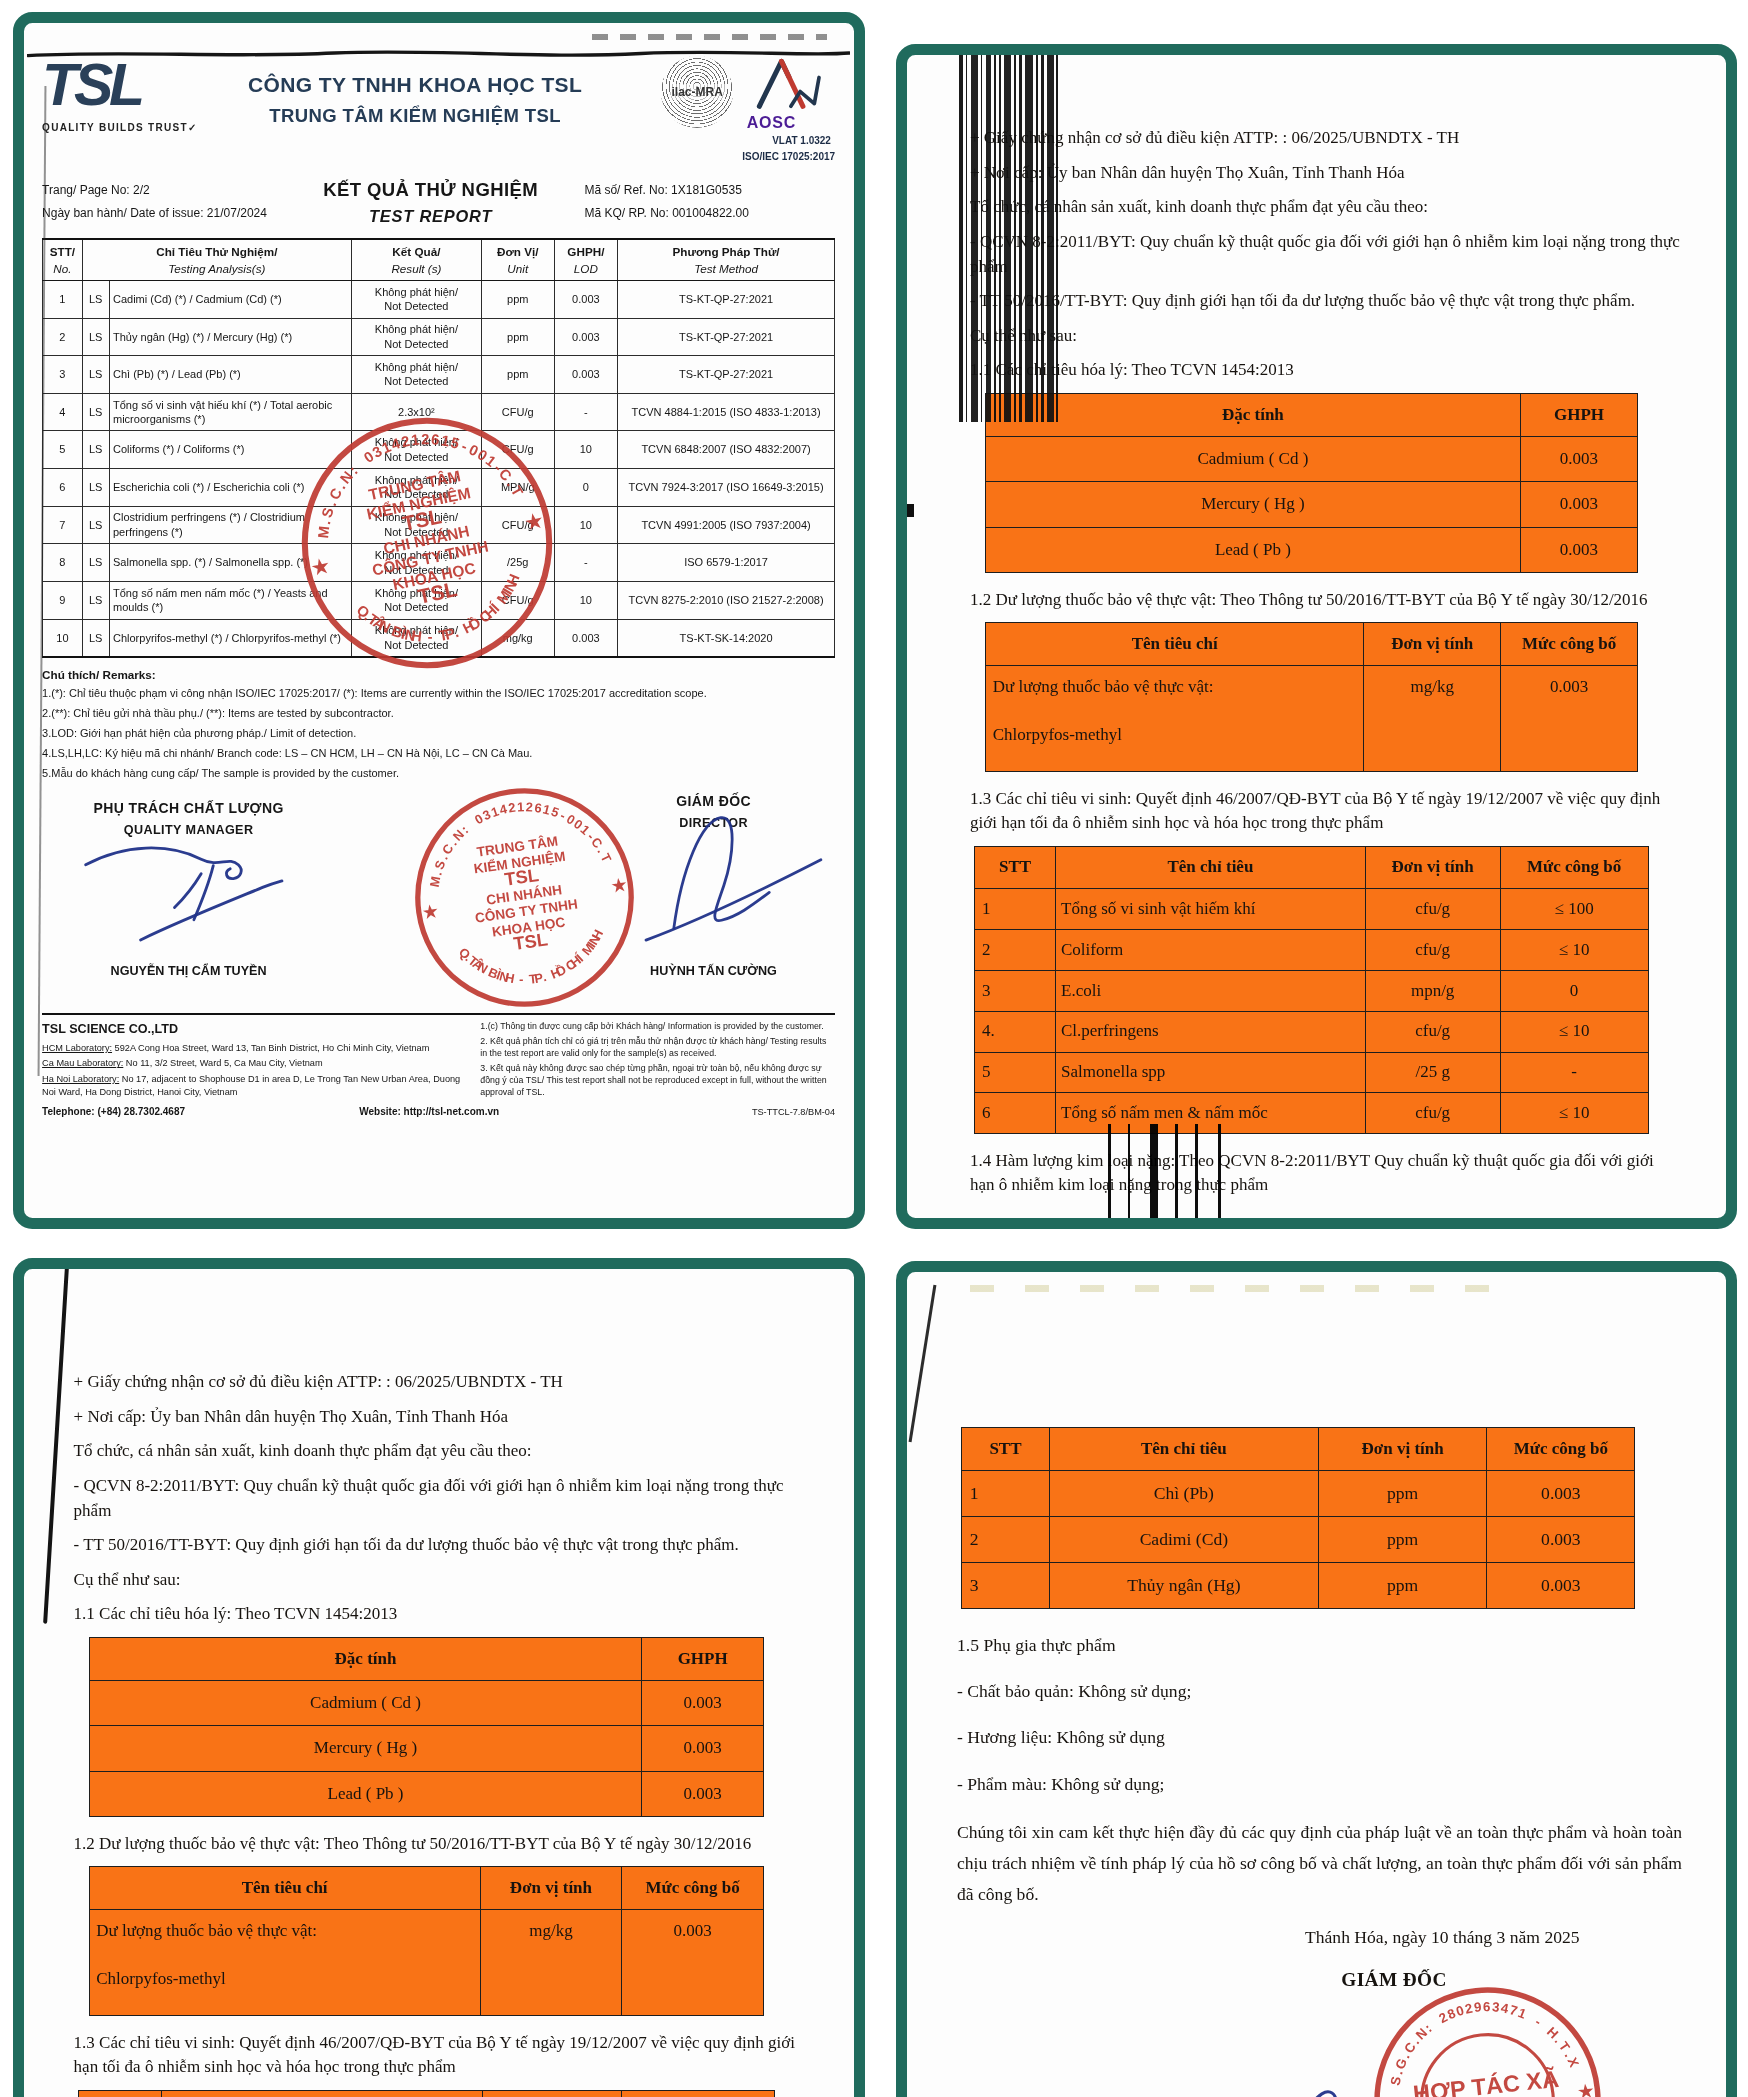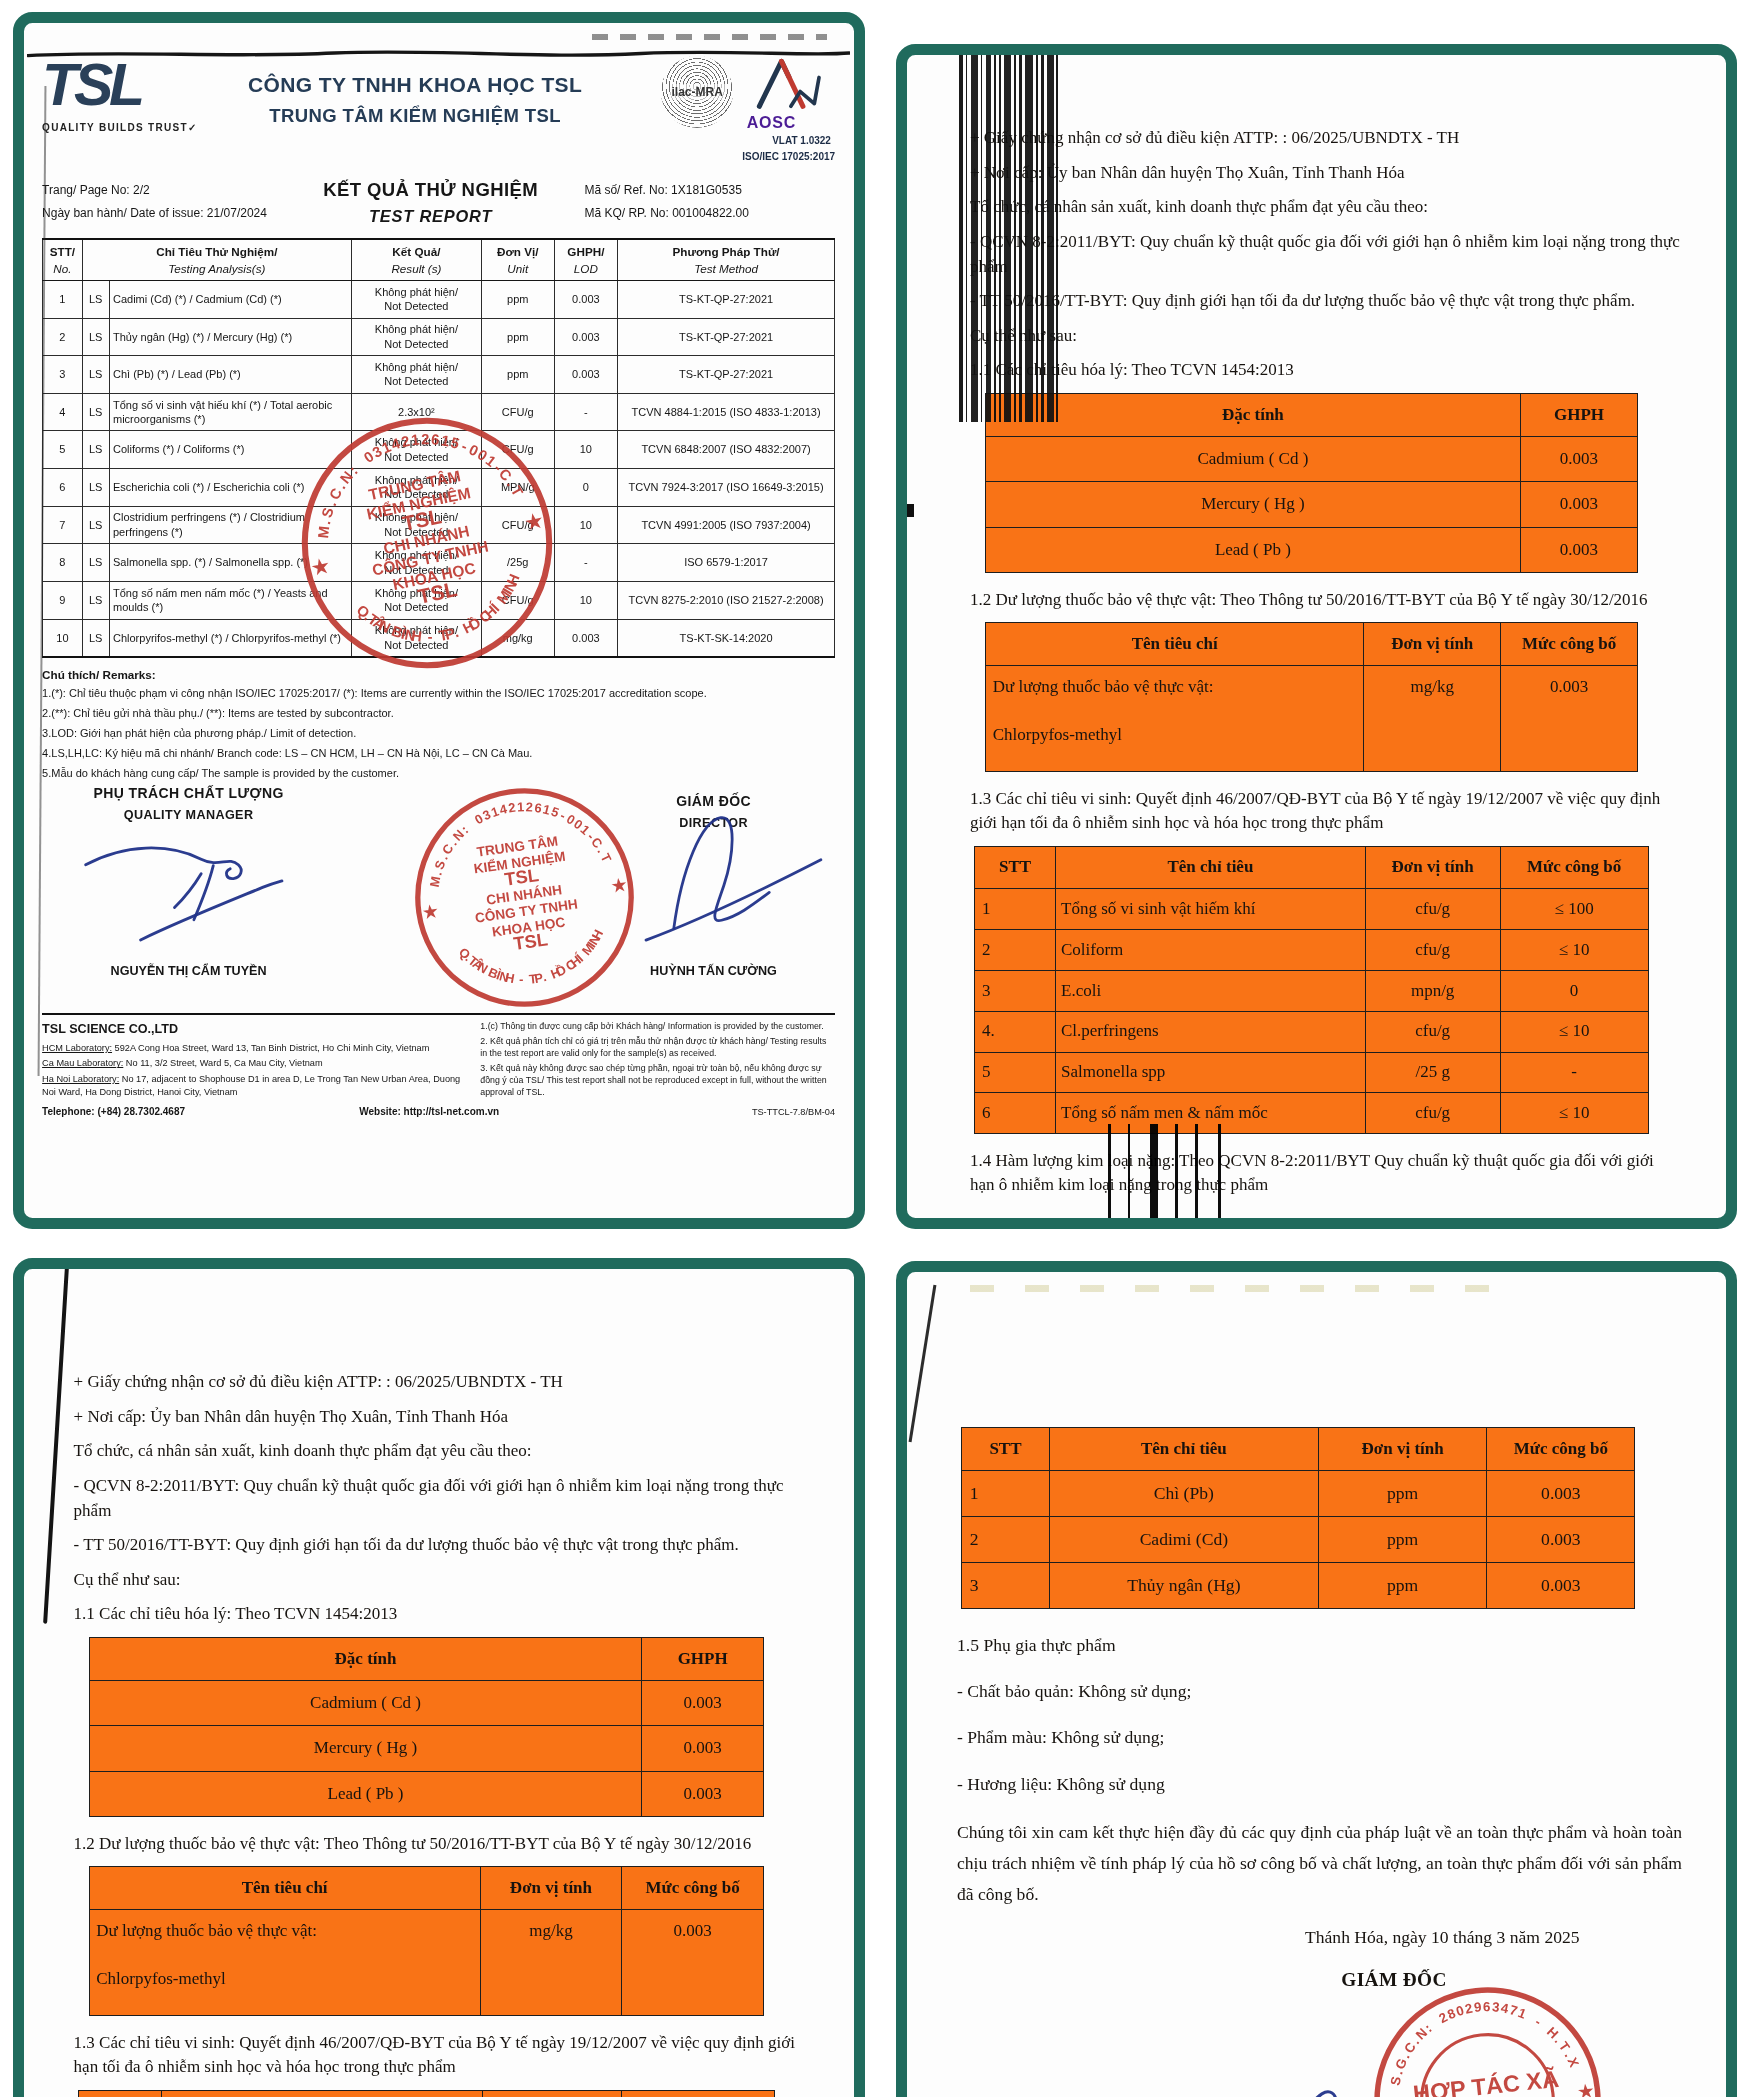--- a/index.html
+++ b/index.html
@@ -70,21 +70,21 @@
   .r-table thead th{border-top:2.9px double #111;border-bottom:1.7px solid #161616;font-size:11.7px;padding:5px 1.7px;font-weight:bold}
   .r-table thead .en{font-style:italic;font-weight:normal;margin-top:4.2px}
   .r-table tbody{border-bottom:2.9px double #111}
   .r-table td{font-size:11px;line-height:1.32;padding:3.8px 3.4px}
   .c{text-align:center}
   .name{text-align:left;padding-left:3.4px}
   .remarks{margin-top:10px;font-size:11px}
   .rem-title{font-weight:bold;font-size:11.7px}
   .rem-item{margin-top:4.6px;line-height:1.4}
   .signoff{position:relative;height:227px;margin-top:3.4px}
-  .so-left{position:absolute;left:29px;top:1px;width:235px;text-align:center}
+  .so-left{position:absolute;left:29px;top:16px;width:235px;text-align:center}
   .so-right{position:absolute;right:21px;top:8.4px;width:201px;text-align:center}
   .so-t1{font-size:14px;font-weight:bold;letter-spacing:0.4px}
   .so-t2{font-size:12.6px;font-weight:bold;margin-top:6.7px;letter-spacing:0.4px}
   .qm-name{position:absolute;left:29px;top:180px;width:235px;text-align:center;font-size:12.6px;font-weight:bold}
   .dir-name{position:absolute;right:12.6px;top:180px;width:218px;text-align:center;font-size:12.6px;font-weight:bold;z-index:5}
   .sig{position:absolute}
   .sig path{stroke:var(--signature-blue);stroke-width:7;fill:none;stroke-linecap:round;stroke-linejoin:round;opacity:.95}
   .sig-qm{left:38px;top:34px;width:210px;height:134px}
   .sig-dir{right:-8.4px;top:12.6px;width:235px;height:159px;z-index:4}
   .stamp{opacity:.92}
@@ -840,22 +840,22 @@
             <td>ppm</td>
             <td>0.003</td>
           </tr>
         </tbody>
     </table>
 
     <p class="cl s15">1.5 Phụ gia thực phẩm</p>
     <div>
 
     <p class="cl add">- Chất bảo quản: Không sử dụng;</p>
+        <p class="cl add">- Hương liệu: Không sử dụng</p>
         <p class="cl add">- Phẩm màu: Không sử dụng;</p>
-        <p class="cl add">- Hương liệu: Không sử dụng</p>
       </div>
     <p class="commit">Chúng tôi xin cam kết thực hiện đầy đủ các quy định của pháp luật về an toàn thực phẩm và hoàn toàn chịu trách nhiệm về tính pháp lý của hồ sơ công bố và chất lượng, an toàn thực phẩm đối với sản phẩm đã công bố.</p>
     <p class="dateline">Thánh Hóa, ngày 10 tháng 3 năm 2025</p>
 
     <div class="sign-area">
       <div class="dir">GIÁM ĐỐC</div>
       <svg class="stamp coop" viewBox="0 0 300 300" style="font-size:42px">
           <g transform="translate(150 150)" fill="var(--stamp-red)">
             <circle cx="0" cy="0" r="141" fill="none" stroke="var(--stamp-red)" stroke-width="7"></circle>
             <circle cx="0" cy="0" r="84" fill="none" stroke="var(--stamp-red)" stroke-width="4"></circle>

